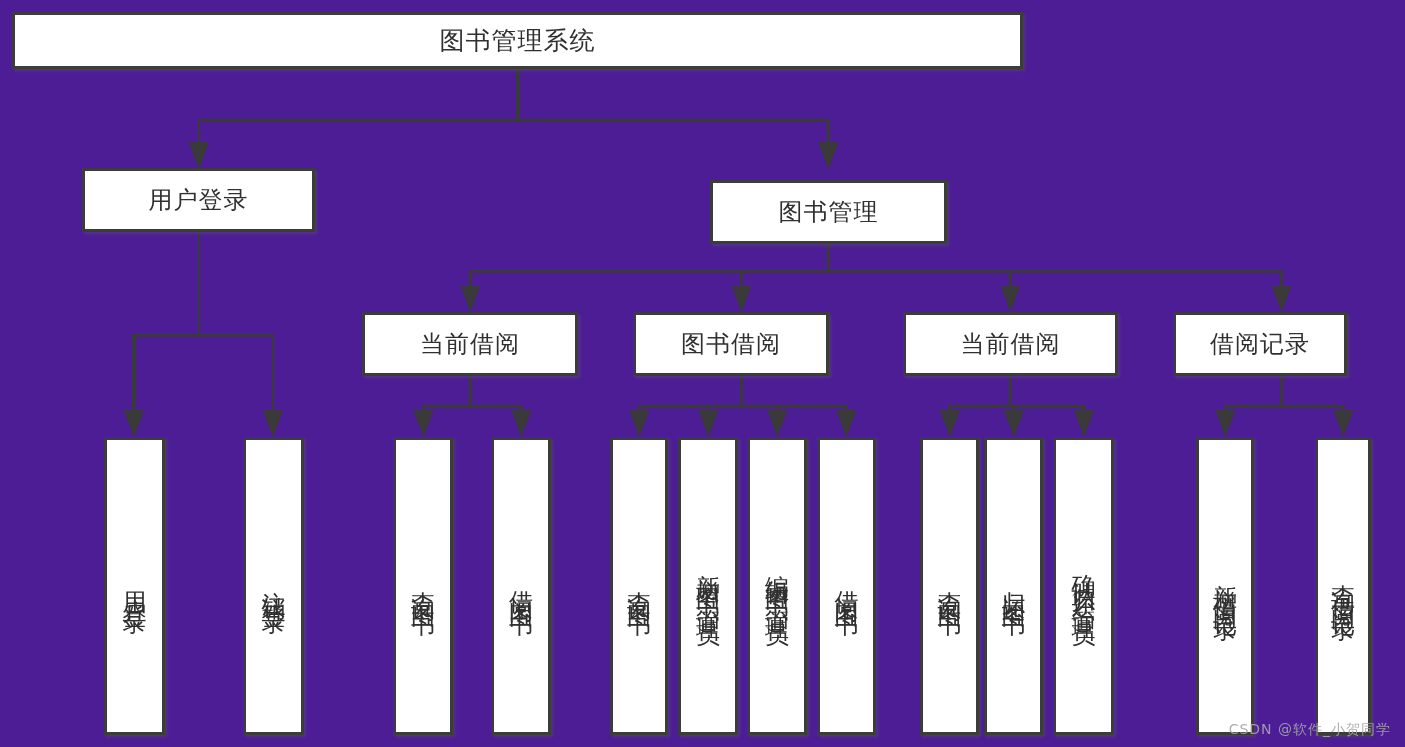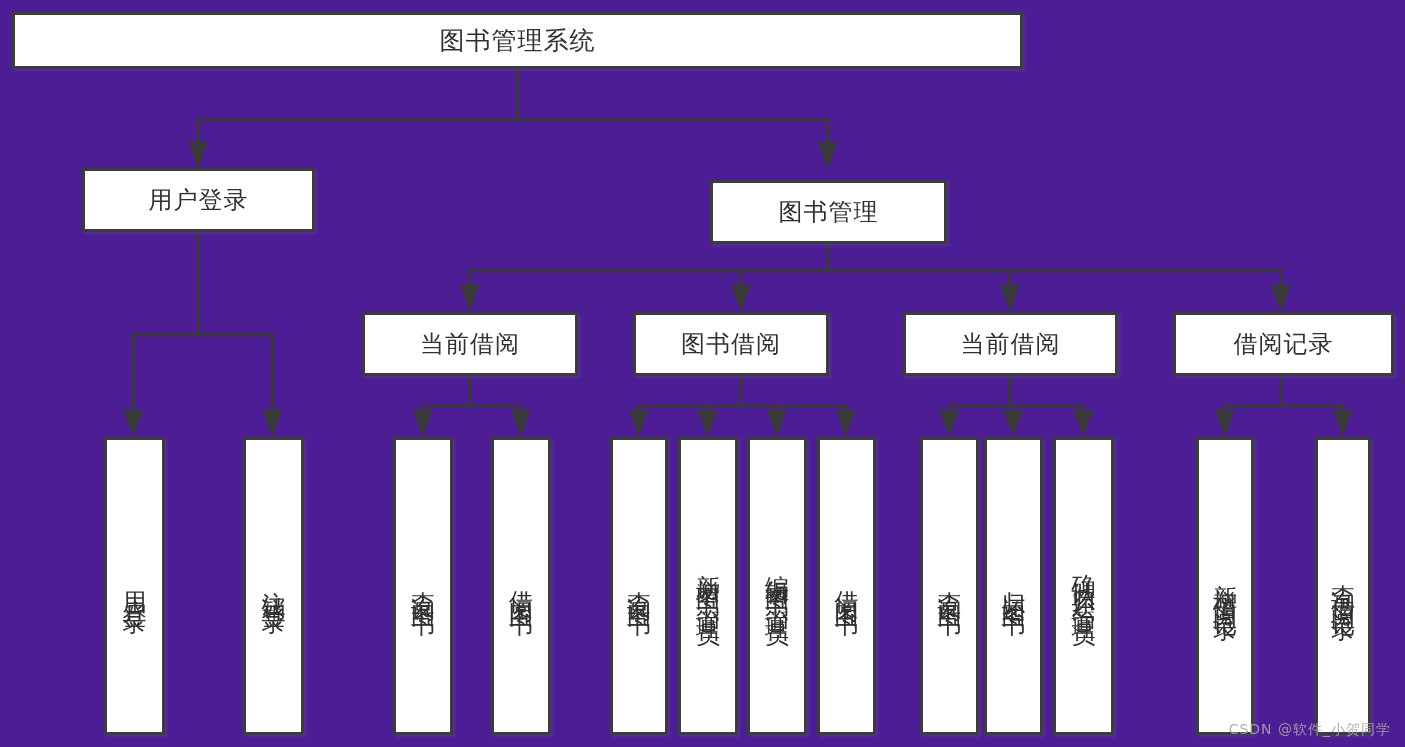--- a/index.html
+++ b/index.html
@@ -115,21 +115,21 @@
   </svg>
 
   <div class="box hbox root">图书管理系统</div>
 
   <div class="box hbox l2" style="left:82px; width:233px;">用户登录</div>
   <div class="box hbox l2" style="left:710px; width:237px;margin-top:12px;">图书管理</div>
 
   <div class="box hbox l3" style="left:362px; width:216px;">当前借阅</div>
   <div class="box hbox l3" style="left:633px; width:196px;">图书借阅</div>
   <div class="box hbox l3" style="left:903px; width:215px;font-family:Liberation Mono, monospace;">当前借阅</div>
-  <div class="box hbox l3" style="left:1173px; width:221px;">借阅记录</div>
+  <div class="box hbox l3" style="left:1173px; width:174px;">借阅记录</div>
 
   <div class="box leaf" style="left:104px; width:61px;">用户登录</div>
   <div class="box leaf" style="left:243px; width:61px;">注销登录</div>
 
   <div class="box leaf" style="left:393px; width:60px;">查询图书</div>
   <div class="box leaf" style="left:491px; width:60px;">借阅图书</div>
 
   <div class="box leaf" style="left:610px; width:58px;">查询图书</div>
   <div class="box leaf" style="left:678px; width:60px;">新增图书（管理员）</div>
   <div class="box leaf" style="left:747px; width:60px;">编辑图书（管理员）</div>

